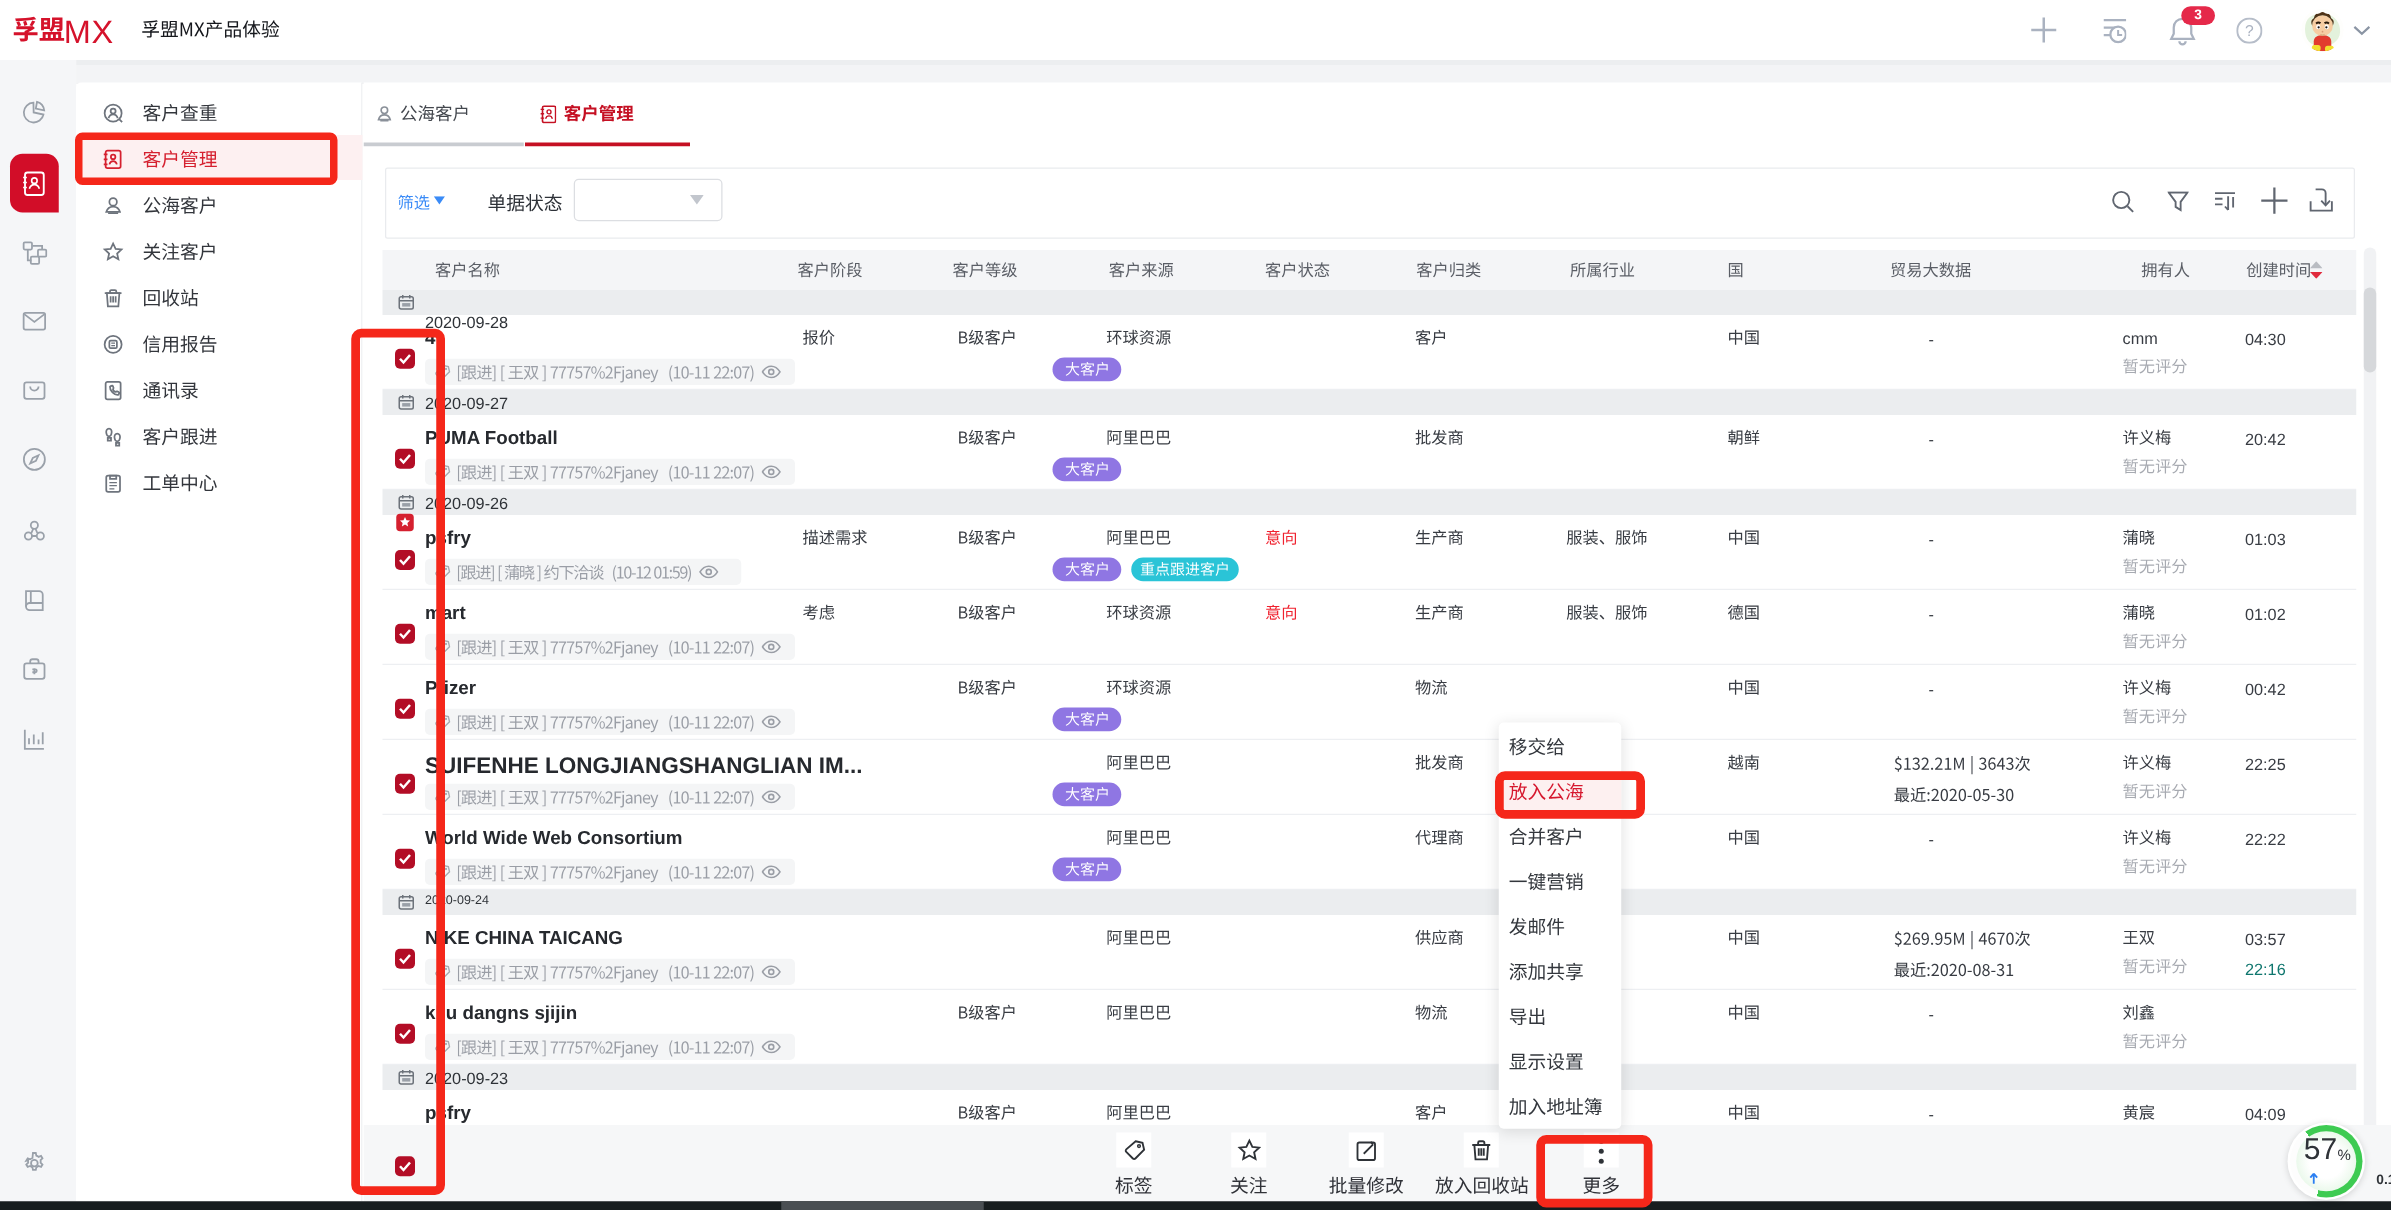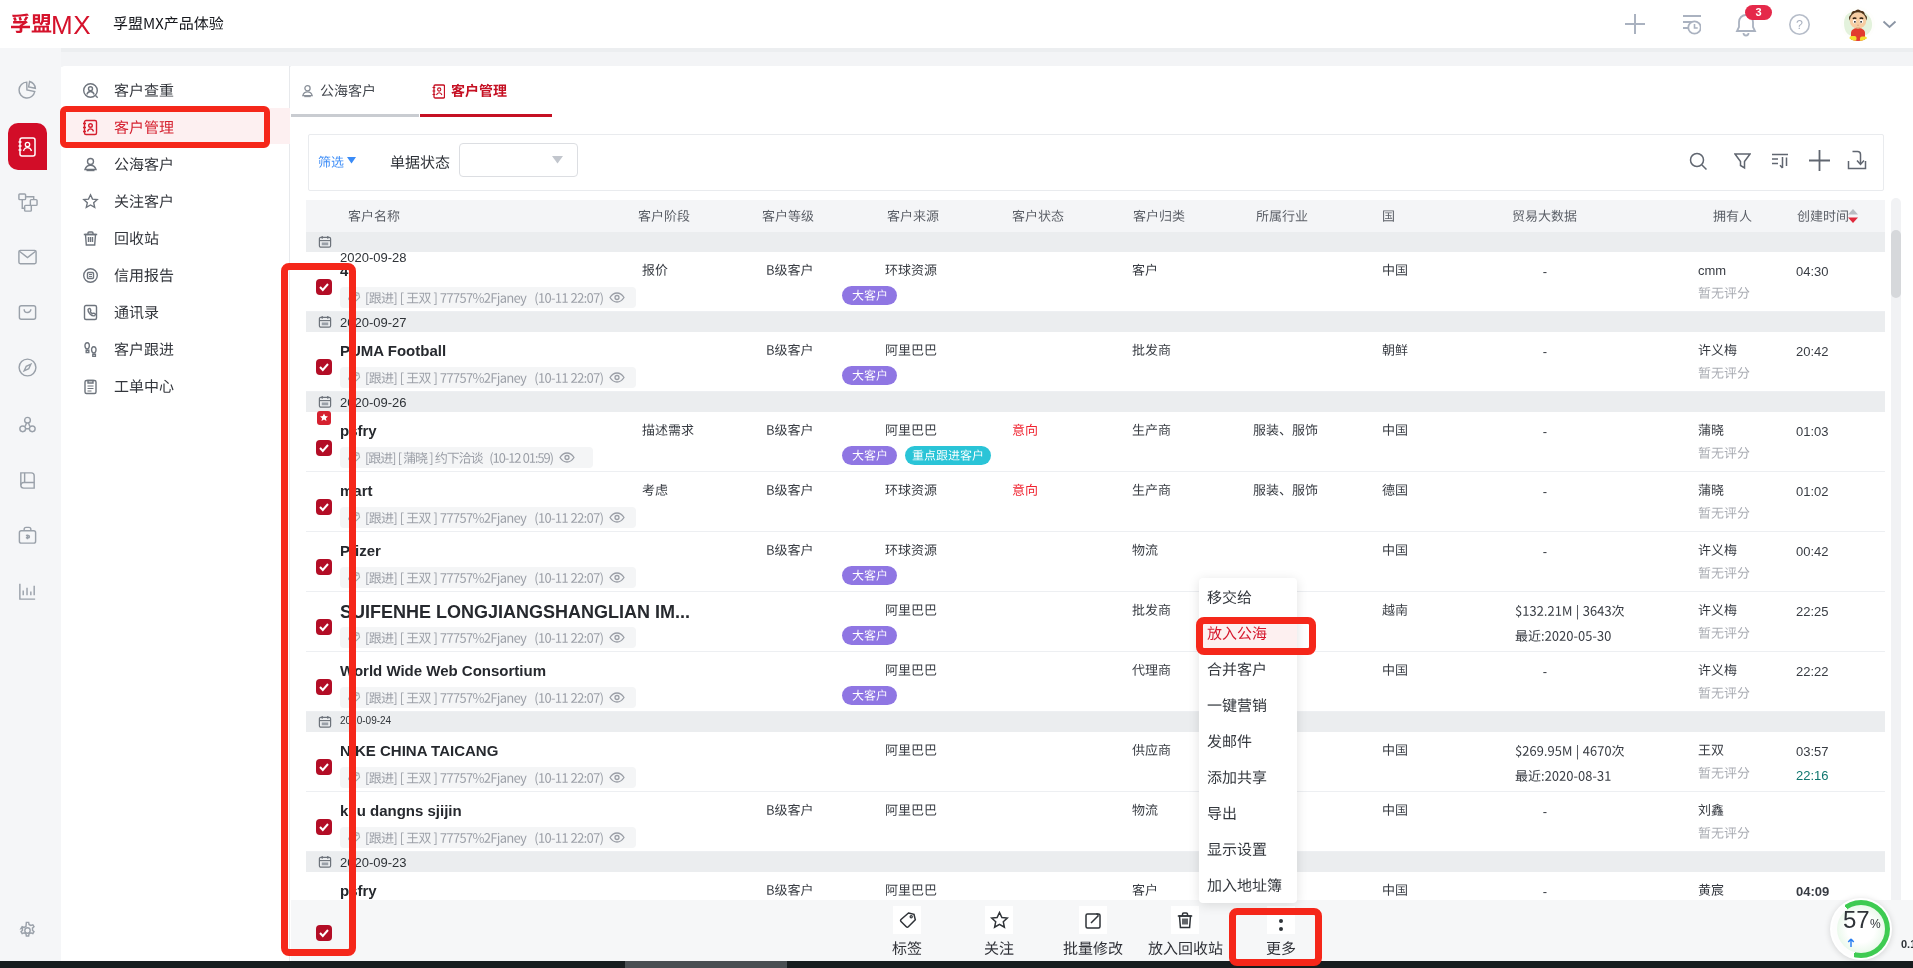--- a/index.html
+++ b/index.html
@@ -1684,21 +1684,21 @@
     </g>
   </svg>
 <svg style="position:absolute;left:1698px;top:904.2px;overflow:visible" width="54.0" height="18.8">
     <g fill="#a7aab1" transform="translate(0,13.78) scale(0.013)">
       <use href="#g76" x="0.0"></use>
       <use href="#g77" x="1000.0"></use>
       <use href="#g78" x="2000.0"></use>
       <use href="#g79" x="3000.0"></use>
     </g>
   </svg>
-<div style="position:absolute;left:1796px;top:884px;font-size:13px;color:#383c43;font-weight:700;letter-spacing:0px;white-space:nowrap;line-height:1.2;">04:09</div>
+<div style="position:absolute;left:1796px;top:884px;font-size:13px;color:#383c43;font-weight:400;letter-spacing:0px;white-space:nowrap;line-height:1.2;">04:09</div>
 <div style="position:absolute;left:1891px;top:198px;width:10px;height:763px;background:#f1f2f4;border-radius:5px"></div>
 <div style="position:absolute;left:1891px;top:230px;width:10px;height:68px;background:#d6d8db;border-radius:5px"></div>
 <div style="position:absolute;left:291px;top:900px;width:1622px;height:61px;background:#f6f7f8"></div>
 <div style="position:absolute;left:893px;top:906px;width:28px;height:28px;background:#fff"></div>
 <svg style="position:absolute;left:897px;top:910px" width="20" height="21" viewBox="0 0 20 21">
     <path d="M11.5 3l5.5 1.3 1.3 5.5-7 7a1.4 1.4 0 01-2 0L4 11.5a1.4 1.4 0 010-2z" stroke="#2f3338" stroke-width="1.5" fill="none"></path>
     <circle cx="14.2" cy="6.8" r="1.1" fill="none" stroke="#2f3338" stroke-width="1.2"></circle>
   </svg>
 <svg style="position:absolute;left:892.0px;top:938.1px;overflow:visible" width="32.0" height="21.8">
     <g fill="#303238" transform="translate(0,15.9) scale(0.015)">

